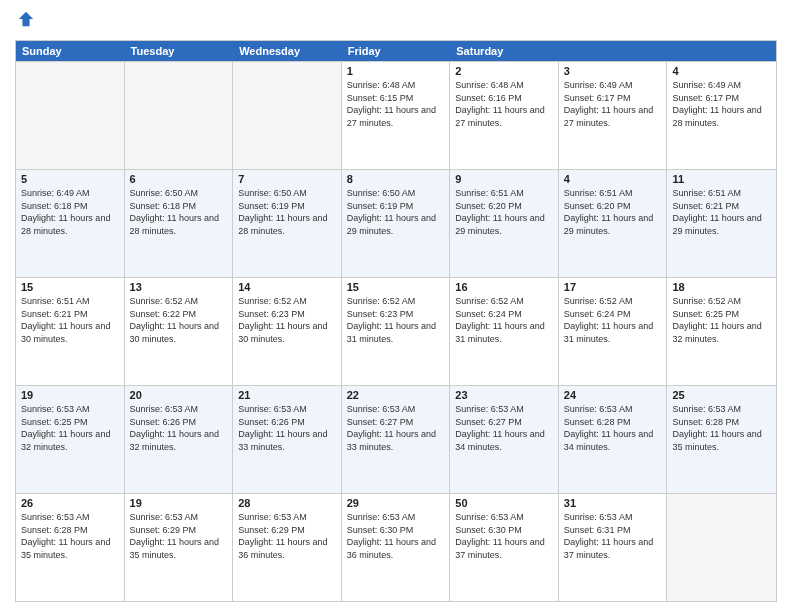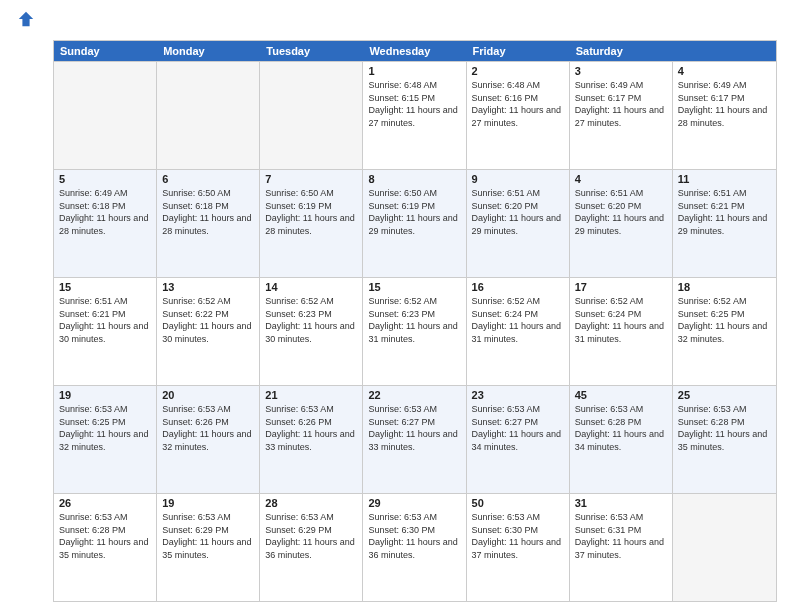--- a/index.html
+++ b/index.html
@@ -49,21 +49,20 @@
     }
     .location {
       font-size: 14px;
       color: #555;
     }
     .calendar {
       flex: 1;
       display: flex;
       flex-direction: column;
       border: 1px solid #ccc;
-      margin-left: 38px;
     }
     .calendar-header {
       display: grid;
       grid-template-columns: repeat(7, 1fr);
       background: #2d6bbf;
     }
     .cal-header-cell {
       color: #fff;
       font-size: 11px;
       font-weight: bold;
@@ -127,21 +126,20 @@
     </div>
     <div class="title-block">
       <div class="month-title"></div>
       <div class="location"></div>
     </div>
   </div>
 
   <div class="calendar">
     <div class="calendar-header">
     <div class="cal-header-cell">Sunday</div>
-        <div class="cal-header-cell">Monday</div>
         <div class="cal-header-cell">Tuesday</div>
         <div class="cal-header-cell">Wednesday</div>
         <div class="cal-header-cell">Friday</div>
         <div class="cal-header-cell">Saturday</div>
       </div>
     <div class="calendar-body">
     <div class="cal-week">
           <div class="cal-cell empty"></div>
           <div class="cal-cell empty"></div>
           <div class="cal-cell empty"></div>
@@ -237,21 +235,21 @@
           </div>
           <div class="cal-cell alt-row">
             <div class="day-number">22</div>
             <div class="day-info">Sunrise: 6:53 AM<br>Sunset: 6:27 PM<br>Daylight: 11 hours and 33 minutes.</div>
           </div>
           <div class="cal-cell alt-row">
             <div class="day-number">23</div>
             <div class="day-info">Sunrise: 6:53 AM<br>Sunset: 6:27 PM<br>Daylight: 11 hours and 34 minutes.</div>
           </div>
           <div class="cal-cell alt-row">
-            <div class="day-number">45</div>
+            <div class="day-number">24</div>
             <div class="day-info">Sunrise: 6:53 AM<br>Sunset: 6:28 PM<br>Daylight: 11 hours and 34 minutes.</div>
           </div>
           <div class="cal-cell alt-row">
             <div class="day-number">25</div>
             <div class="day-info">Sunrise: 6:53 AM<br>Sunset: 6:28 PM<br>Daylight: 11 hours and 35 minutes.</div>
           </div>
         </div>
         <div class="cal-week">
           <div class="cal-cell">
             <div class="day-number">26</div>

